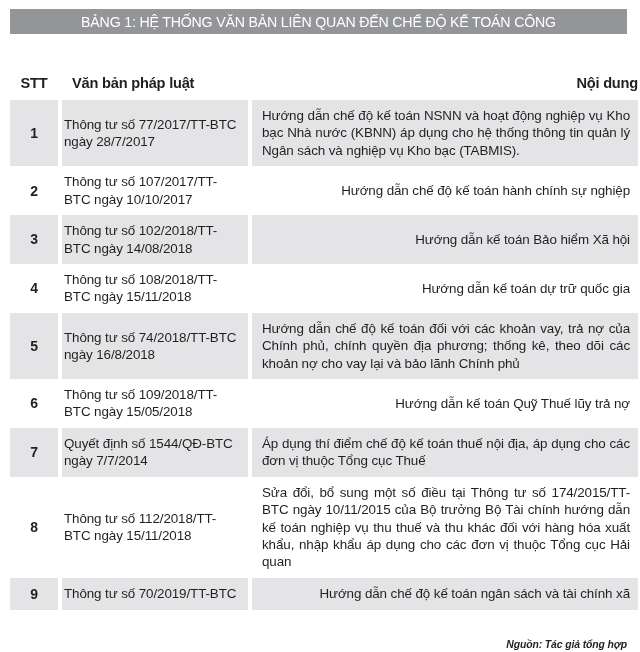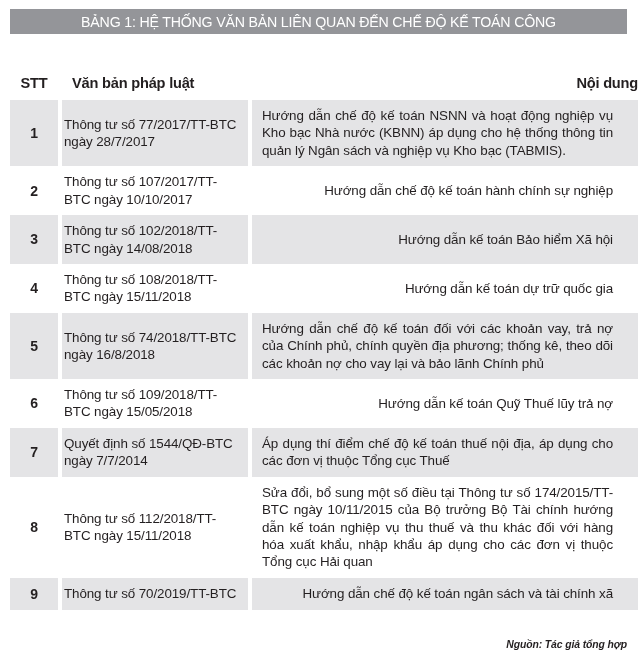--- a/index.html
+++ b/index.html
@@ -87,21 +87,21 @@
     text-align: center;
     font-weight: bold;
     font-size: 14px;
   }
   td.doc {
     padding-left: 2px;
     padding-right: 6px;
   }
   td.cont {
     padding-left: 10px;
-    padding-right: 25px;
+    padding-right: 8px;
     text-align: justify;
     text-justify: inter-word;
   }
   td.cont.nojust { text-align: right; }
 
   tr.shade td { background: #e4e4e6; }
   tr.plain td { background: #ffffff; }
 
   
   .source {

